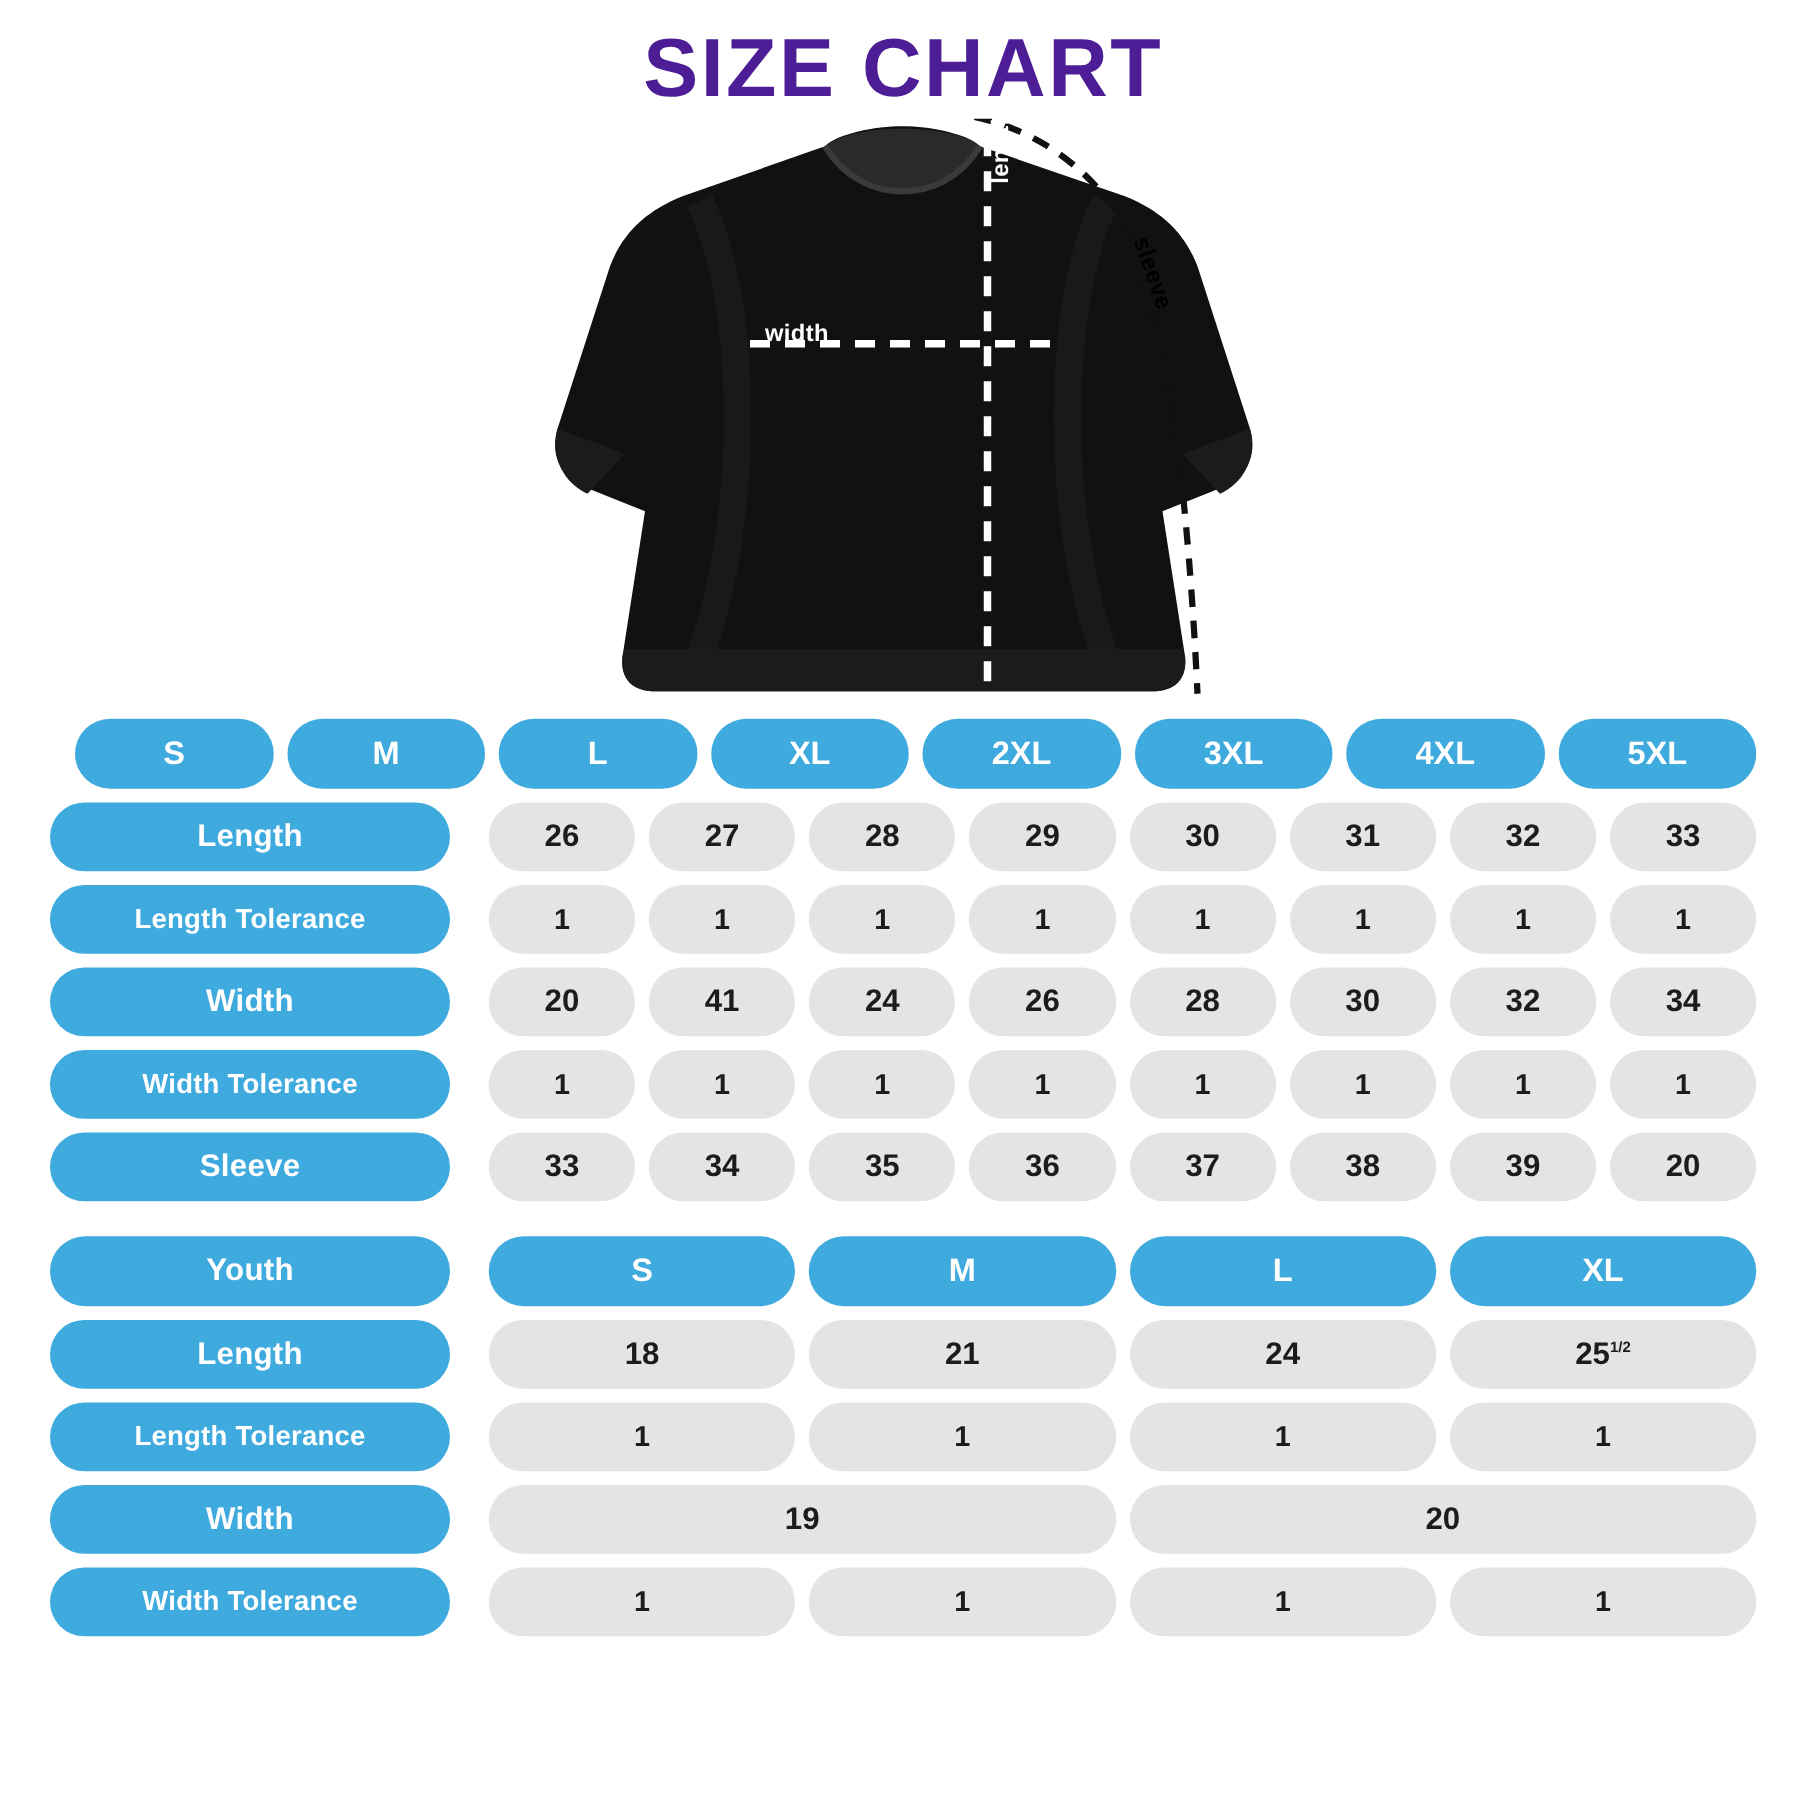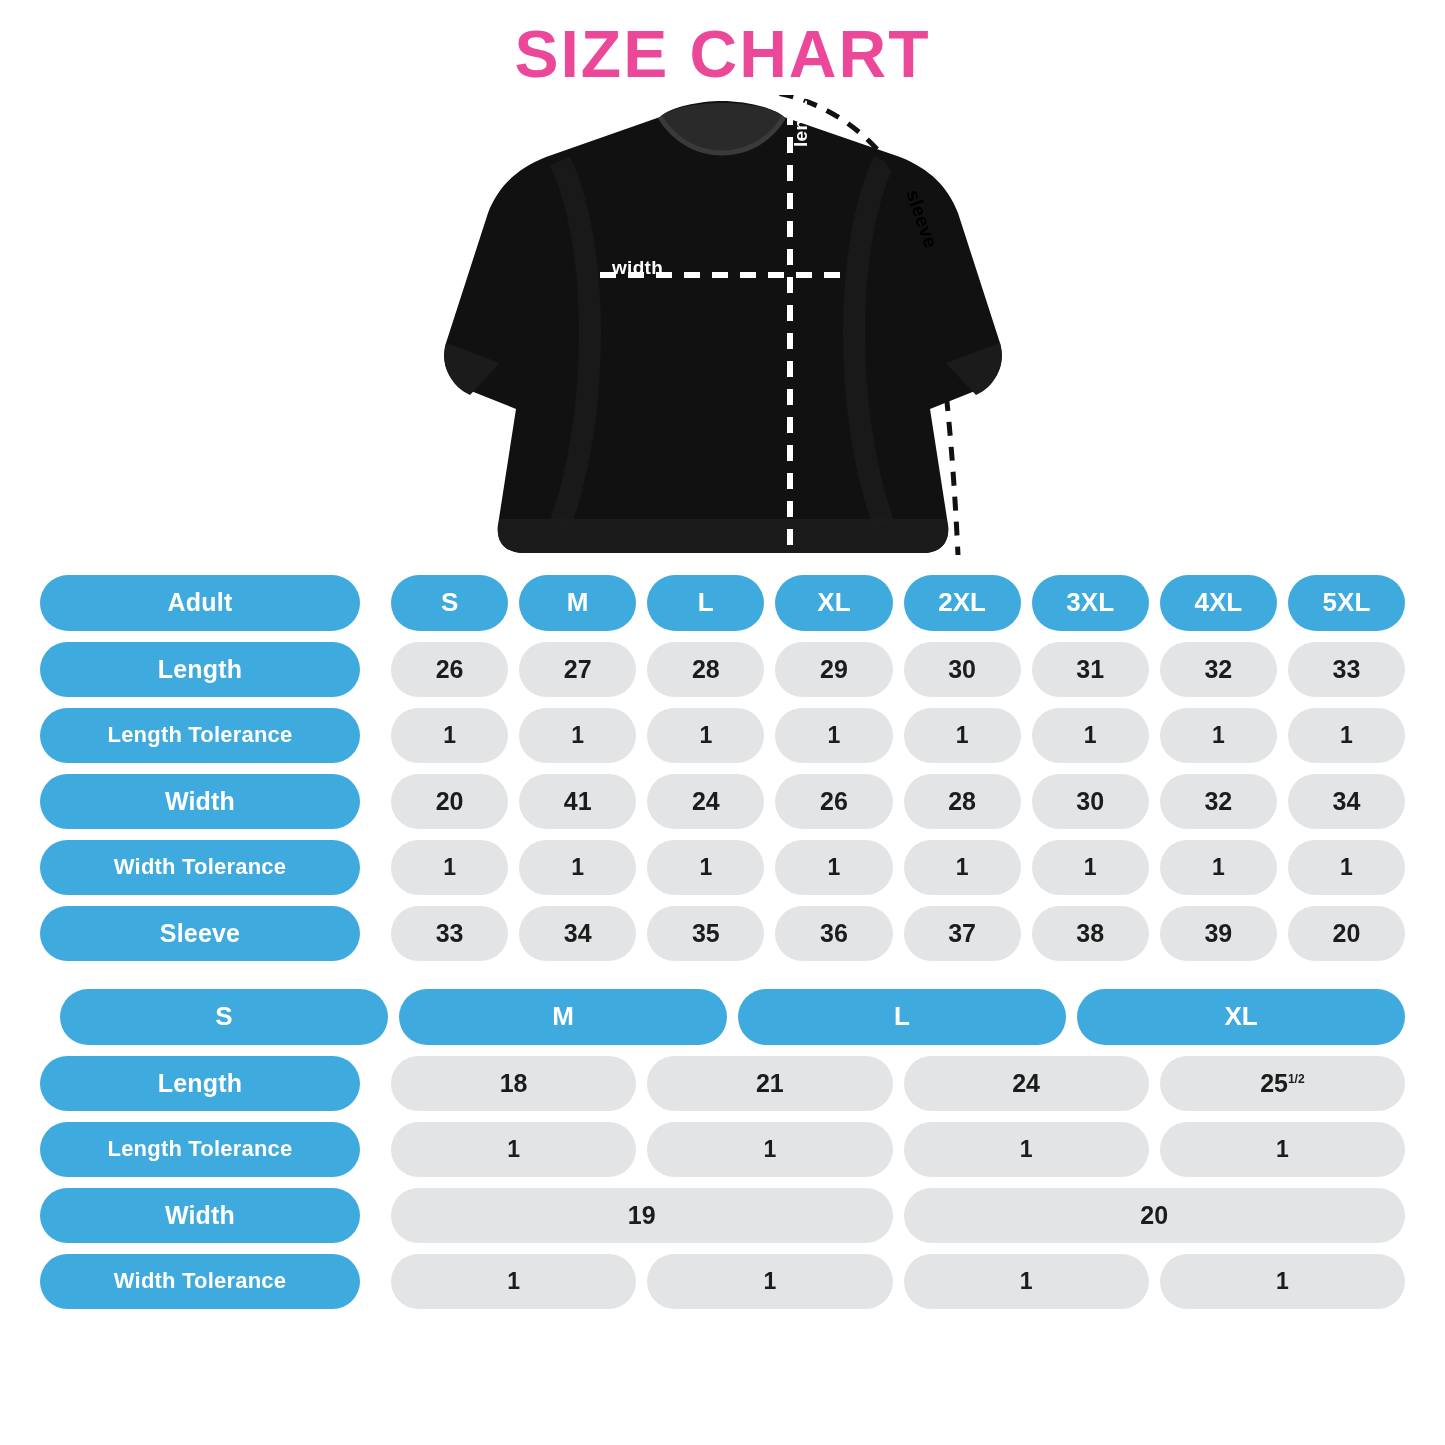--- a/index.html
+++ b/index.html
@@ -14,21 +14,21 @@
   }
   .page {
     position: relative;
     width: 1445px; height: 1445px;
     background: #fff;
   }
 
   
   .title {
     text-align: center;
-    color: #ec4899;
+    color: #4c1d95;
     font-size: 66px;
     font-weight: 700;
     letter-spacing: 2px;
     padding-top: 18px;
     line-height: 1.1;
   }
 
   
   .garment-wrap {
     position: relative;
@@ -150,21 +150,20 @@
         <path d="M730,-6 C790,-8 850,16 890,70 C925,122 948,250 958,460" fill="none" stroke="#111111" stroke-width="5" stroke-dasharray="14 11"></path>
       </svg>
     </div>
     <div class="lbl lbl-width">width</div>
     <div class="lbl lbl-length">length</div>
     <div class="lbl lbl-sleeve">sleeve</div>
   </div>
 
   <div class="tbl first">
     <div class="row hdr">
-      <div class="cell-label">Adult</div>
       <div class="cells">
         <div class="cell">S</div>
         <div class="cell">M</div>
         <div class="cell">L</div>
         <div class="cell">XL</div>
         <div class="cell">2XL</div>
         <div class="cell">3XL</div>
         <div class="cell">4XL</div>
         <div class="cell">5XL</div>
       </div>
@@ -236,20 +235,21 @@
         <div class="cell">37</div>
         <div class="cell">38</div>
         <div class="cell">39</div>
         <div class="cell">20</div>
       </div>
     </div>
   </div>
 
   <div class="tbl second">
     <div class="row hdr">
+      <div class="cell-label">Youth</div>
       <div class="cells">
         <div class="cell">S</div>
         <div class="cell">M</div>
         <div class="cell">L</div>
         <div class="cell">XL</div>
       </div>
     </div>
 
     <div class="row">
       <div class="cell-label">Length</div>

